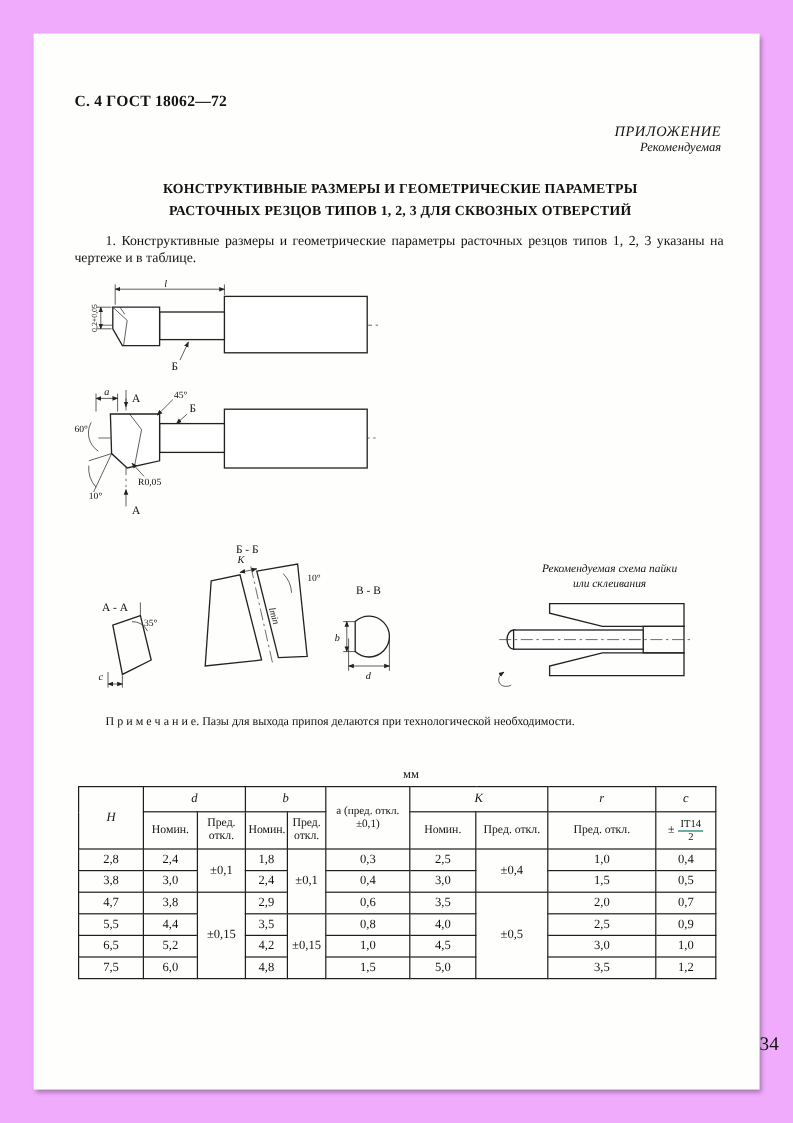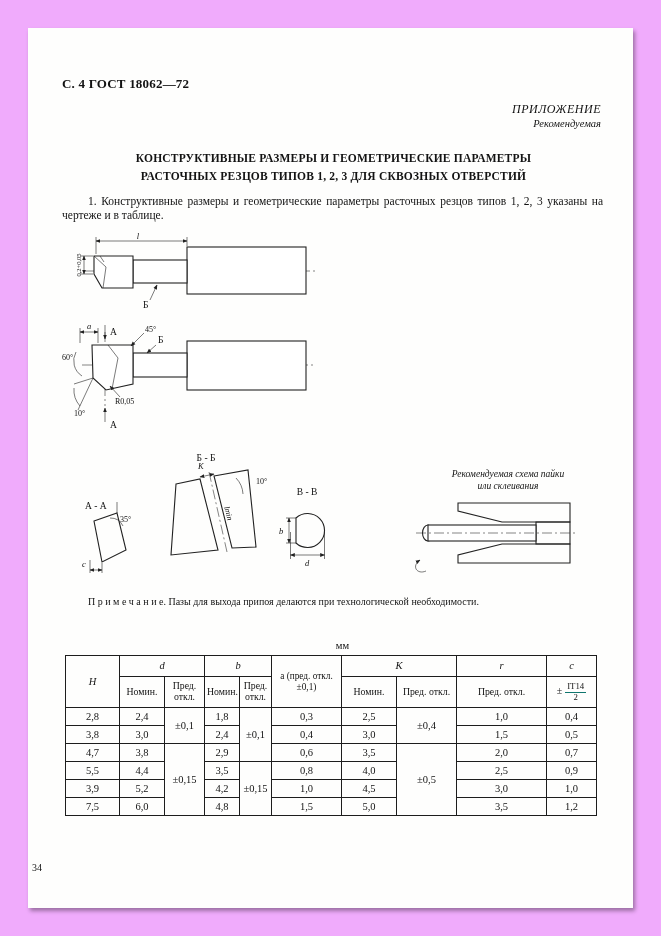--- a/index.html
+++ b/index.html
@@ -18,21 +18,21 @@
   table.params th,table.params td{border:1px solid #1d1d1d;text-align:center;vertical-align:middle;font-weight:normal;padding:0 2px;font-size:10.5px;line-height:1.12;}
   table.params thead th{font-size:9.8px;}
   table.params thead tr:first-child th{height:20px;}
   table.params thead tr:last-child th{height:30px;}
   table.params tbody tr{height:18px;}
   .sym{font-style:italic;font-size:10.5px !important;}
   .a-head{font-size:9.3px !important;}
   .frac{display:inline-block;vertical-align:middle;margin-left:3px;font-size:8.8px;line-height:1.05;}
   .frac .num{display:block;border-bottom:1px solid #0f766e;padding:0 2px;}
   .frac .den{display:block;}
-  .page-no{position:absolute;left:4px;top:834px;width:100%;text-align:left;font-size:10px;}
+  .page-no{position:absolute;left:16px;top:834px;width:100%;text-align:right;font-size:16px;}
   
   .ol{fill:none;stroke:#222;stroke-width:1.1;}
   .olw{fill:#fff;stroke:#222;stroke-width:1.1;}
   .thin{fill:none;stroke:#222;stroke-width:.6;}
   .cl{fill:none;stroke:#333;stroke-width:.6;stroke-dasharray:10 3 2 3;}
   .dim{fill:none;stroke:#222;stroke-width:.6;}
   svg text{fill:#111;font-family:"Liberation Serif","DejaVu Serif",serif;}
   .lbl{font-size:8.5px;font-style:italic;}
   .ang{font-size:8px;}
   .ttl{font-size:9.5px;}
@@ -270,21 +270,21 @@
           <td>5,5</td>
           <td>4,4</td>
           <td>3,5</td>
           <td rowspan="3">±0,15</td>
           <td>0,8</td>
           <td>4,0</td>
           <td>2,5</td>
           <td>0,9</td>
         </tr>
         <tr>
-          <td>3,9</td>
+          <td>6,5</td>
           <td>5,2</td>
           <td>4,2</td>
           <td>1,0</td>
           <td>4,5</td>
           <td>3,0</td>
           <td>1,0</td>
         </tr>
         <tr>
           <td>7,5</td>
           <td>6,0</td>

